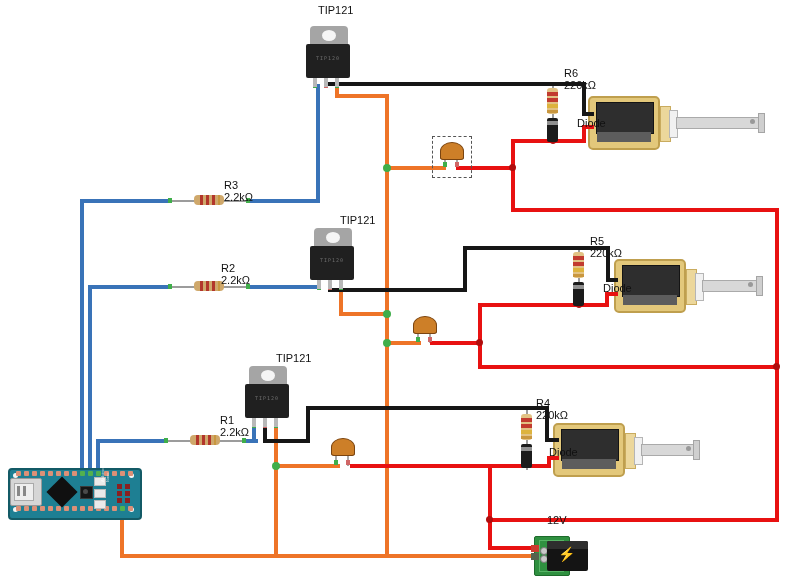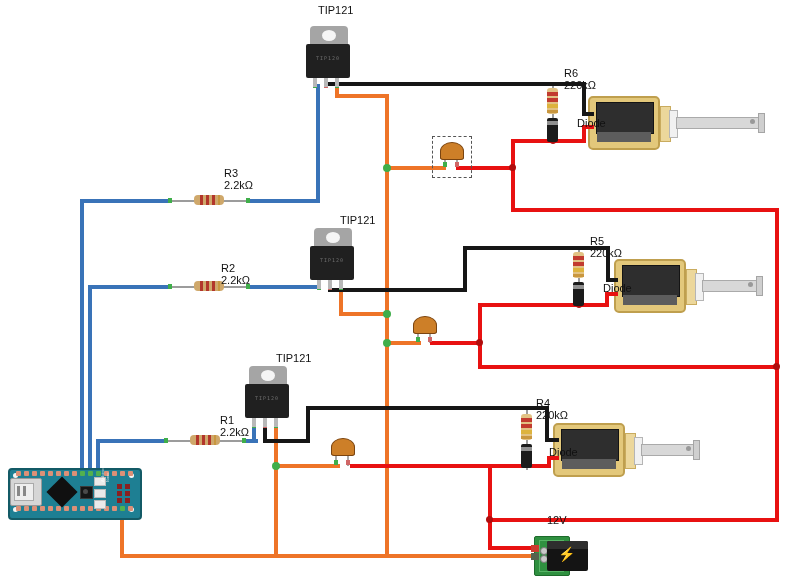--- a/index.html
+++ b/index.html
@@ -167,21 +167,21 @@
 
   <div class="lead" style="left:170px;top:200px;width:78px;height:2px"></div>
   <div class="tip g" style="left:168px;top:198px;width:4px;height:5px"></div>
   <div class="tip g" style="left:246px;top:198px;width:4px;height:5px"></div>
   <div class="rbody" style="left:194px;top:195px;width:30px;height:10px">
     <div class="band" style="left:6px;width:3px;background:#b3362b"></div>
     <div class="band" style="left:12px;width:3px;background:#b3362b"></div>
     <div class="band" style="left:18px;width:3px;background:#b3362b"></div>
     <div class="band" style="left:24px;width:2px;background:#c9973f"></div>
   </div>
-  <div class="lbl" style="left:224px;top:168px">
+  <div class="lbl" style="left:224px;top:180px">
     <div>R3</div>
     <div>2.2kΩ</div>
   </div>
 
   <div class="lead" style="left:170px;top:286px;width:78px;height:2px"></div>
   <div class="tip g" style="left:168px;top:284px;width:4px;height:5px"></div>
   <div class="tip g" style="left:246px;top:284px;width:4px;height:5px"></div>
   <div class="rbody" style="left:194px;top:281px;width:30px;height:10px">
     <div class="band" style="left:6px;width:3px;background:#b3362b"></div>
     <div class="band" style="left:12px;width:3px;background:#b3362b"></div>

